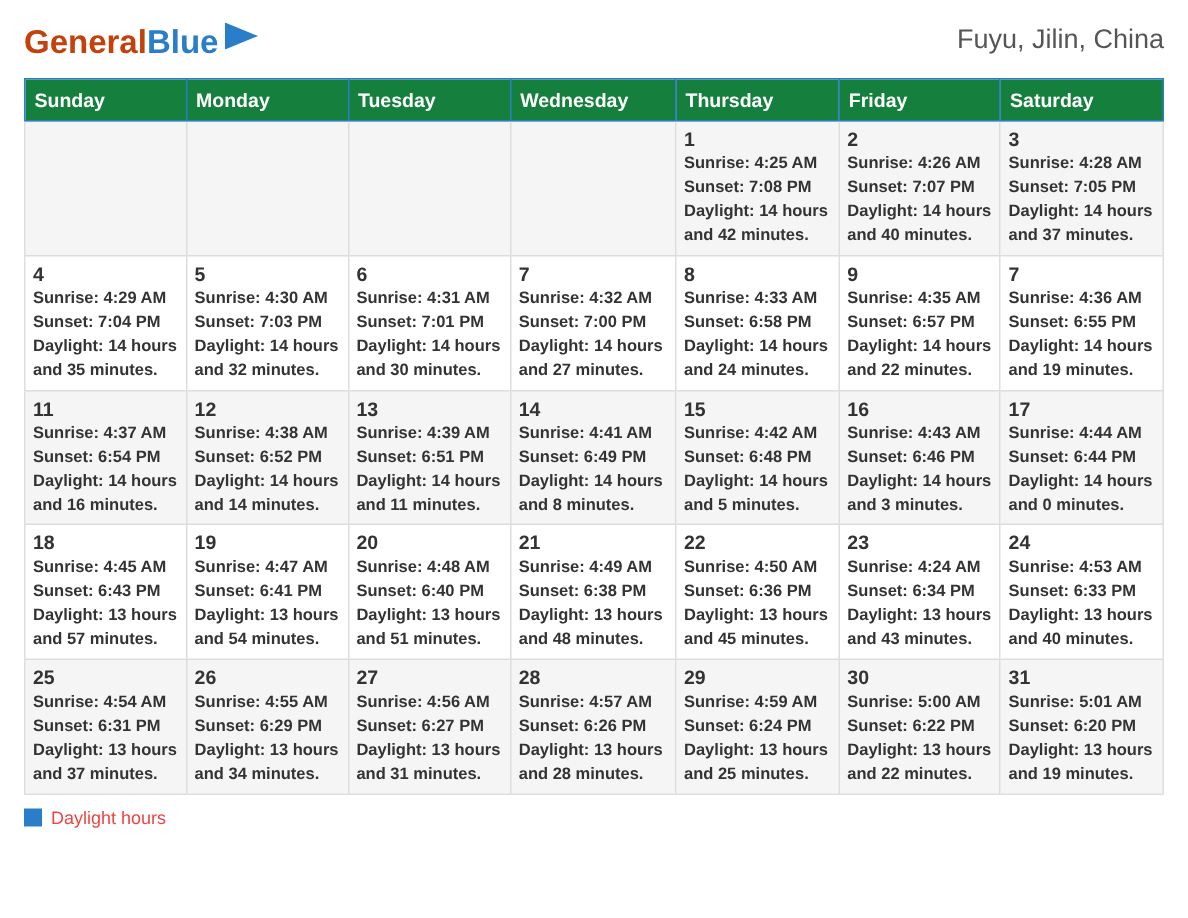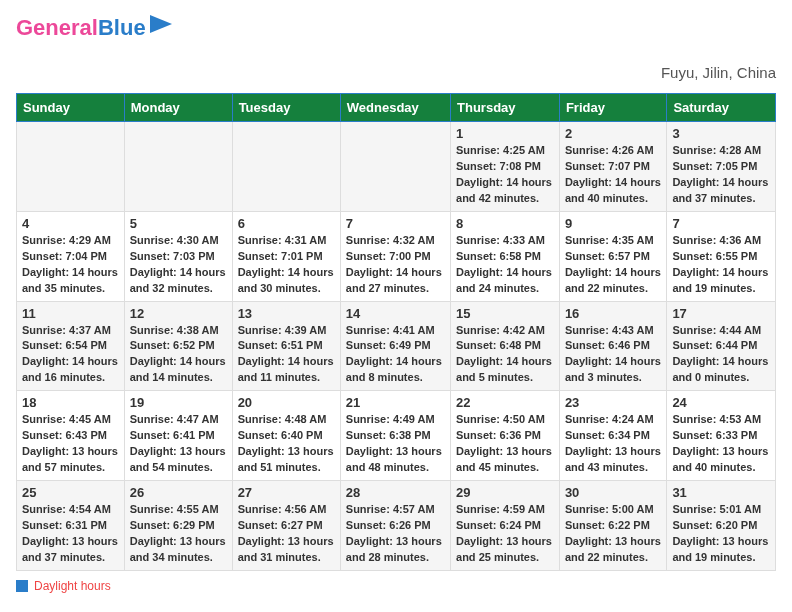--- a/index.html
+++ b/index.html
@@ -21,34 +21,33 @@
       flex-direction: column;
       align-items: flex-start;
     }
     .logo-text {
       font-size: 22px;
       font-weight: bold;
       color: #1a1a2e;
       line-height: 1.1;
     }
     .logo-text span {
-      color: #ec4899;
+      color: #c2410c;
     }
     .title-block {
       text-align: right;
     }
     .month-year {
       font-size: 36px;
       font-weight: normal;
       color: #333;
     }
     .location {
-      font-size: 15px;
+      font-size: 18px;
       color: #555;
-      margin-top: 48px;
     }
     table {
       width: 100%;
       border-collapse: collapse;
       font-size: 11px;
     }
     thead tr th {
       background-color: #15803d;
       color: #fff;
       text-align: left;

